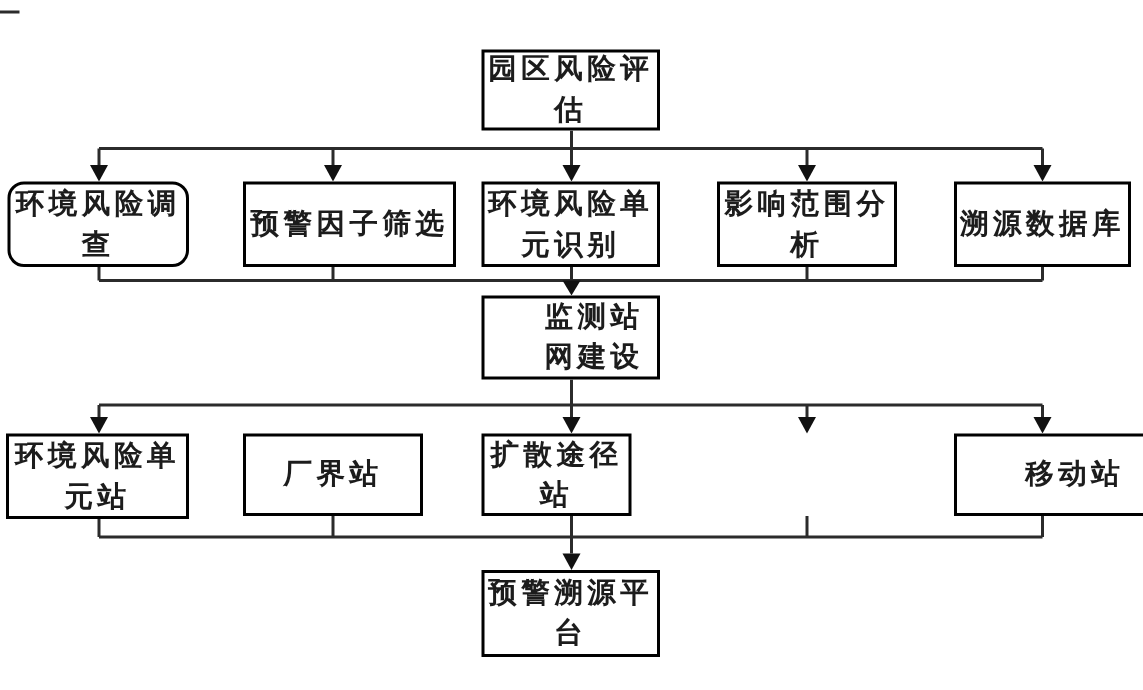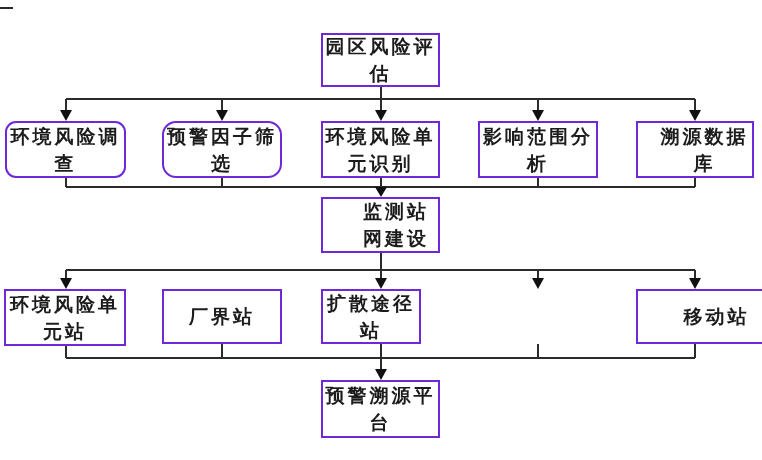--- a/index.html
+++ b/index.html
@@ -19,42 +19,42 @@
     position: absolute;
     left: 0;
     top: 0;
     width: 762px;
     height: 460px;
     z-index: 0;
   }
   .node {
     position: absolute;
     box-sizing: border-box;
-    border: 2px solid #6d28d9;
+    border: 2px solid #000000;
     background: #ffffff;
     display: flex;
     align-items: center;
     justify-content: center;
     text-align: center;
     font-size: 19px;
     font-weight: 700;
     letter-spacing: 3px;
     line-height: 27px;
     color: #1c1c1c;
     z-index: 1;
     padding: 0 1px;
   }
   
   .n-root   { left: 321px; top: 33px;  width: 119px; height: 54px; }
   
   .n-l1-0   { left: 5px;   top: 121px; width: 121px; height: 57px; border-radius: 11px; }
-  .n-l1-1   { left: 162px; top: 121px; width: 120px; height: 57px; border-radius: 14px; }
+  .n-l1-1   { left: 162px; top: 121px; width: 142px; height: 57px; }
   .n-l1-2   { left: 321px; top: 121px; width: 119px; height: 57px; }
   .n-l1-3   { left: 478px; top: 121px; width: 120px; height: 57px; }
-  .n-l1-4   { left: 636px; top: 121px; width: 118px; height: 57px; padding-left: 20px; }
+  .n-l1-4   { left: 636px; top: 121px; width: 118px; height: 57px; }
   
   .n-mid    { left: 321px; top: 197px; width: 119px; height: 56px; padding-left: 32px; }
   
   .n-l2-0   { left: 4px;   top: 289px; width: 122px; height: 57px; }
   .n-l2-1   { left: 162px; top: 289px; width: 120px; height: 55px; }
   .n-l2-2   { left: 321px; top: 289px; width: 100px; height: 55px; }
   .n-l2-3   { left: 478px; top: 289px; width: 120px; height: 55px; }
   .n-l2-4   { left: 636px; top: 289px; width: 140px; height: 55px; padding-left: 22px; }
   
   .n-bottom { left: 321px; top: 380px; width: 119px; height: 58px; }

